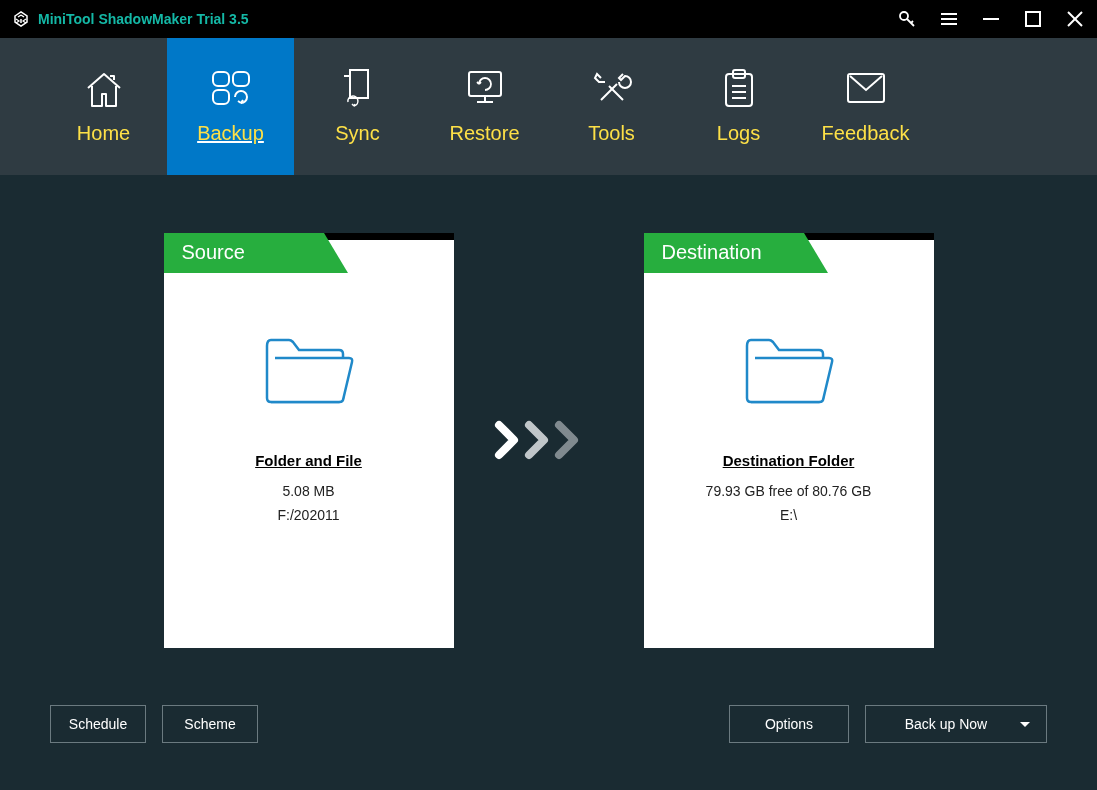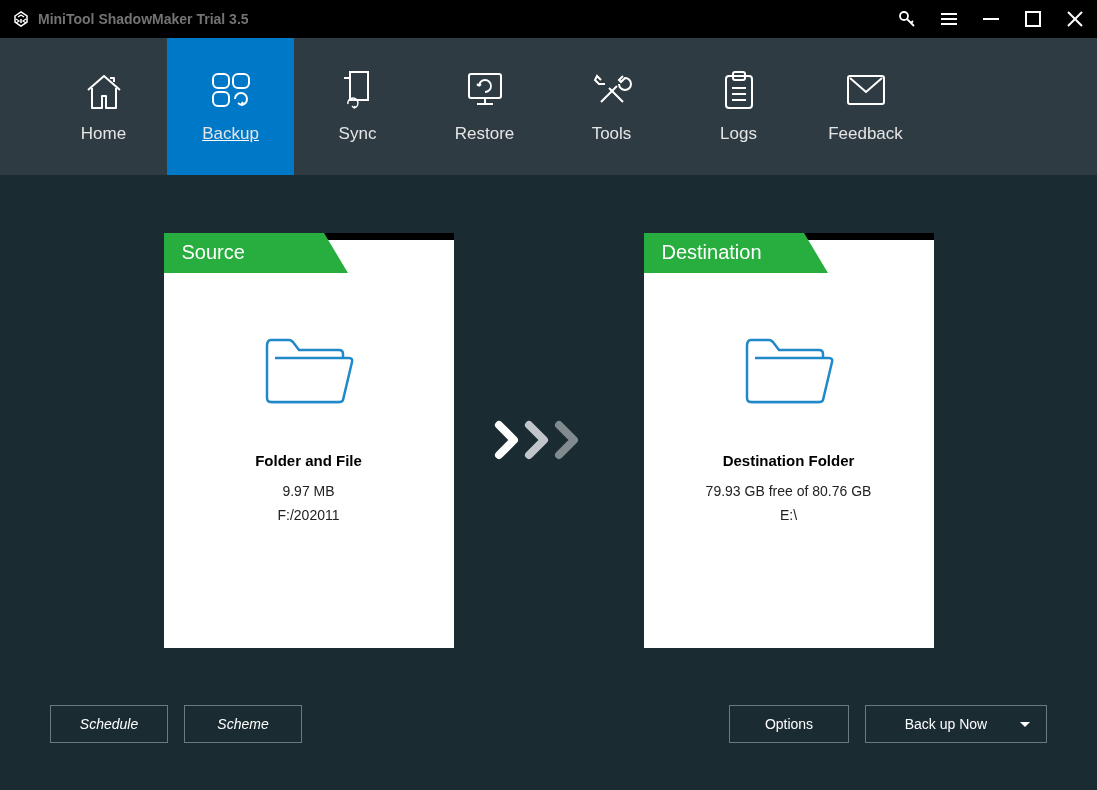--- a/index.html
+++ b/index.html
@@ -26,21 +26,21 @@
 .app-logo {
   width: 18px;
   height: 18px;
   display: flex;
   align-items: center;
   justify-content: center;
 }
 .app-title {
   font-size: 14px;
   font-weight: bold;
-  color: #737373;
+  color: #14b8a6;
 }
 .titlebar-right {
   margin-left: auto;
   display: flex;
   gap: 22px;
   align-items: center;
 }
 .titlebar-icon {
   cursor: pointer;
   display: flex;
@@ -68,22 +68,22 @@
   background: #0078c8;
   text-decoration: underline;
 }
 .nav-icon {
   height: 42px;
   display: flex;
   align-items: center;
   justify-content: center;
 }
 .nav-label {
-  font-size: 17px;
-  color: #e5e5e5;
+  font-size: 20px;
+  color: #fde047;
 }
 .content {
   height: 530px;
   display: flex;
   align-items: center;
   justify-content: center;
   gap: 40px;
 }
 .card {
   width: 290px;
@@ -142,20 +142,21 @@
   padding-top: 55px;
   color: #000;
 }
 .folder-icon {
   margin-bottom: 40px;
 }
 .card-title {
   font-size: 15px;
   font-weight: bold;
   margin-bottom: 14px;
+  text-decoration: underline;
 }
 .card-detail {
   font-size: 14px;
   margin-bottom: 8px;
   color: #222;
 }
 .arrows {
   display: flex;
   align-items: center;
 }
@@ -177,21 +178,21 @@
   height: 38px;
   border: 1px solid #6b7a80;
   background: transparent;
   color: #fff;
   font-size: 14px;
   cursor: pointer;
   display: flex;
   align-items: center;
   justify-content: center;
 }
-.btn-sm { width: 118px; font-style: italic; }
+.btn-sm { width: 96px; }
 .btn-md { width: 120px; }
 .btn-lg {
   width: 182px;
   position: relative;
   padding-right: 20px;
 }
 .btn-lg::after {
   content: '';
   position: absolute;
   right: 16px;
@@ -335,21 +336,21 @@
       </div>
     </div>
     <div class="card-body">
       <div class="folder-icon">
         <svg width="100" height="80" viewBox="0 0 100 80">
             <path d="M8 18 L8 70 Q8 74 12 74 L80 74 Q84 74 84 70 L84 26 Q84 22 80 22 L40 22 L34 14 Q32 12 30 12 L12 12 Q8 12 8 18 Z" stroke="#2089c9" stroke-width="2.5" fill="none"></path>
             <path d="M16 30 L90 30 Q94 30 93 34 L84 72 Q83 74 80 74 L12 74" stroke="#2089c9" stroke-width="2.5" fill="#fff"></path>
           </svg>
       </div>
       <div class="card-title">Folder and File</div>
-      <div class="card-detail">9.97 MB</div>
+      <div class="card-detail">5.08 MB</div>
       <div class="card-detail">F:/202011</div>
     </div>
   </div>
 
   <div class="arrows">
     <svg width="110" height="50" viewBox="0 0 110 50">
         <path d="M5 10 L20 25 L5 40" stroke="#fff" stroke-width="8" fill="none" stroke-linecap="round" stroke-linejoin="round"></path>
         <path d="M35 10 L50 25 L35 40" stroke="#c0c6c9" stroke-width="8" fill="none" stroke-linecap="round" stroke-linejoin="round"></path>
         <path d="M65 10 L80 25 L65 40" stroke="#808a8f" stroke-width="8" fill="none" stroke-linecap="round" stroke-linejoin="round"></path>
       </svg>

